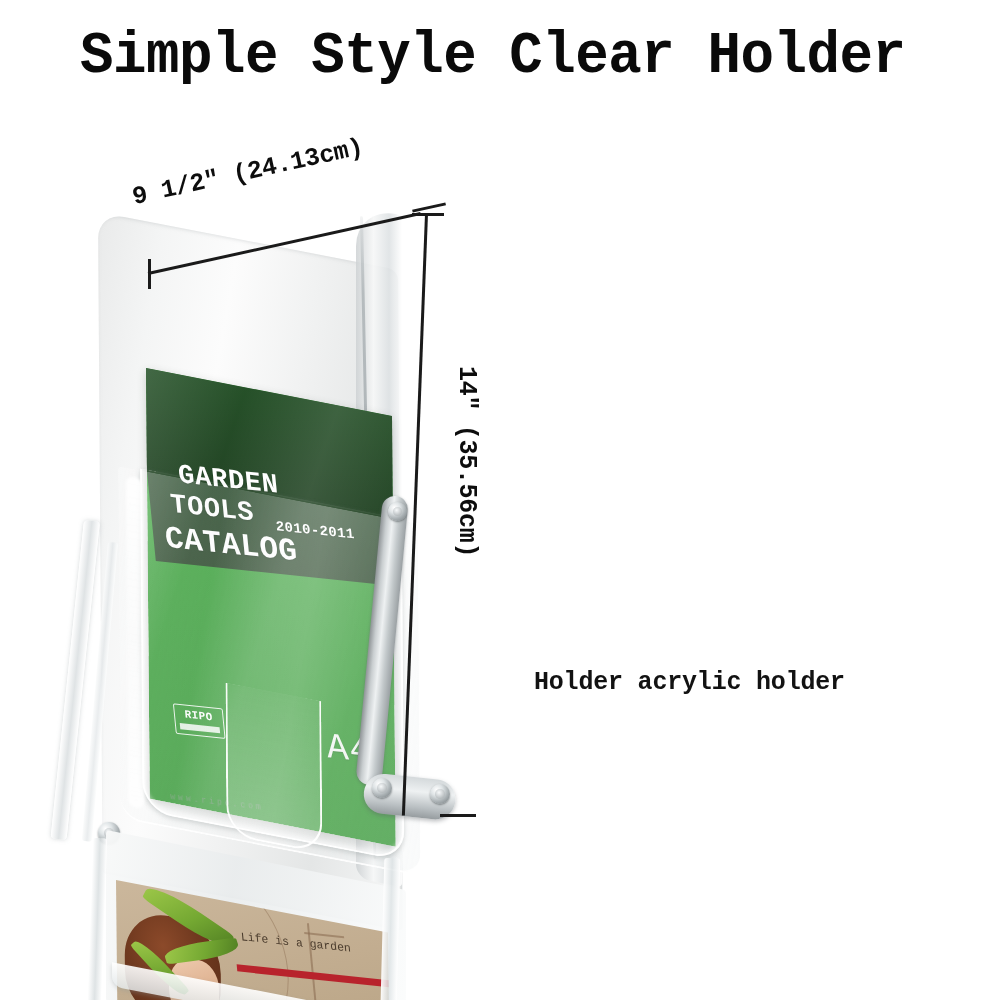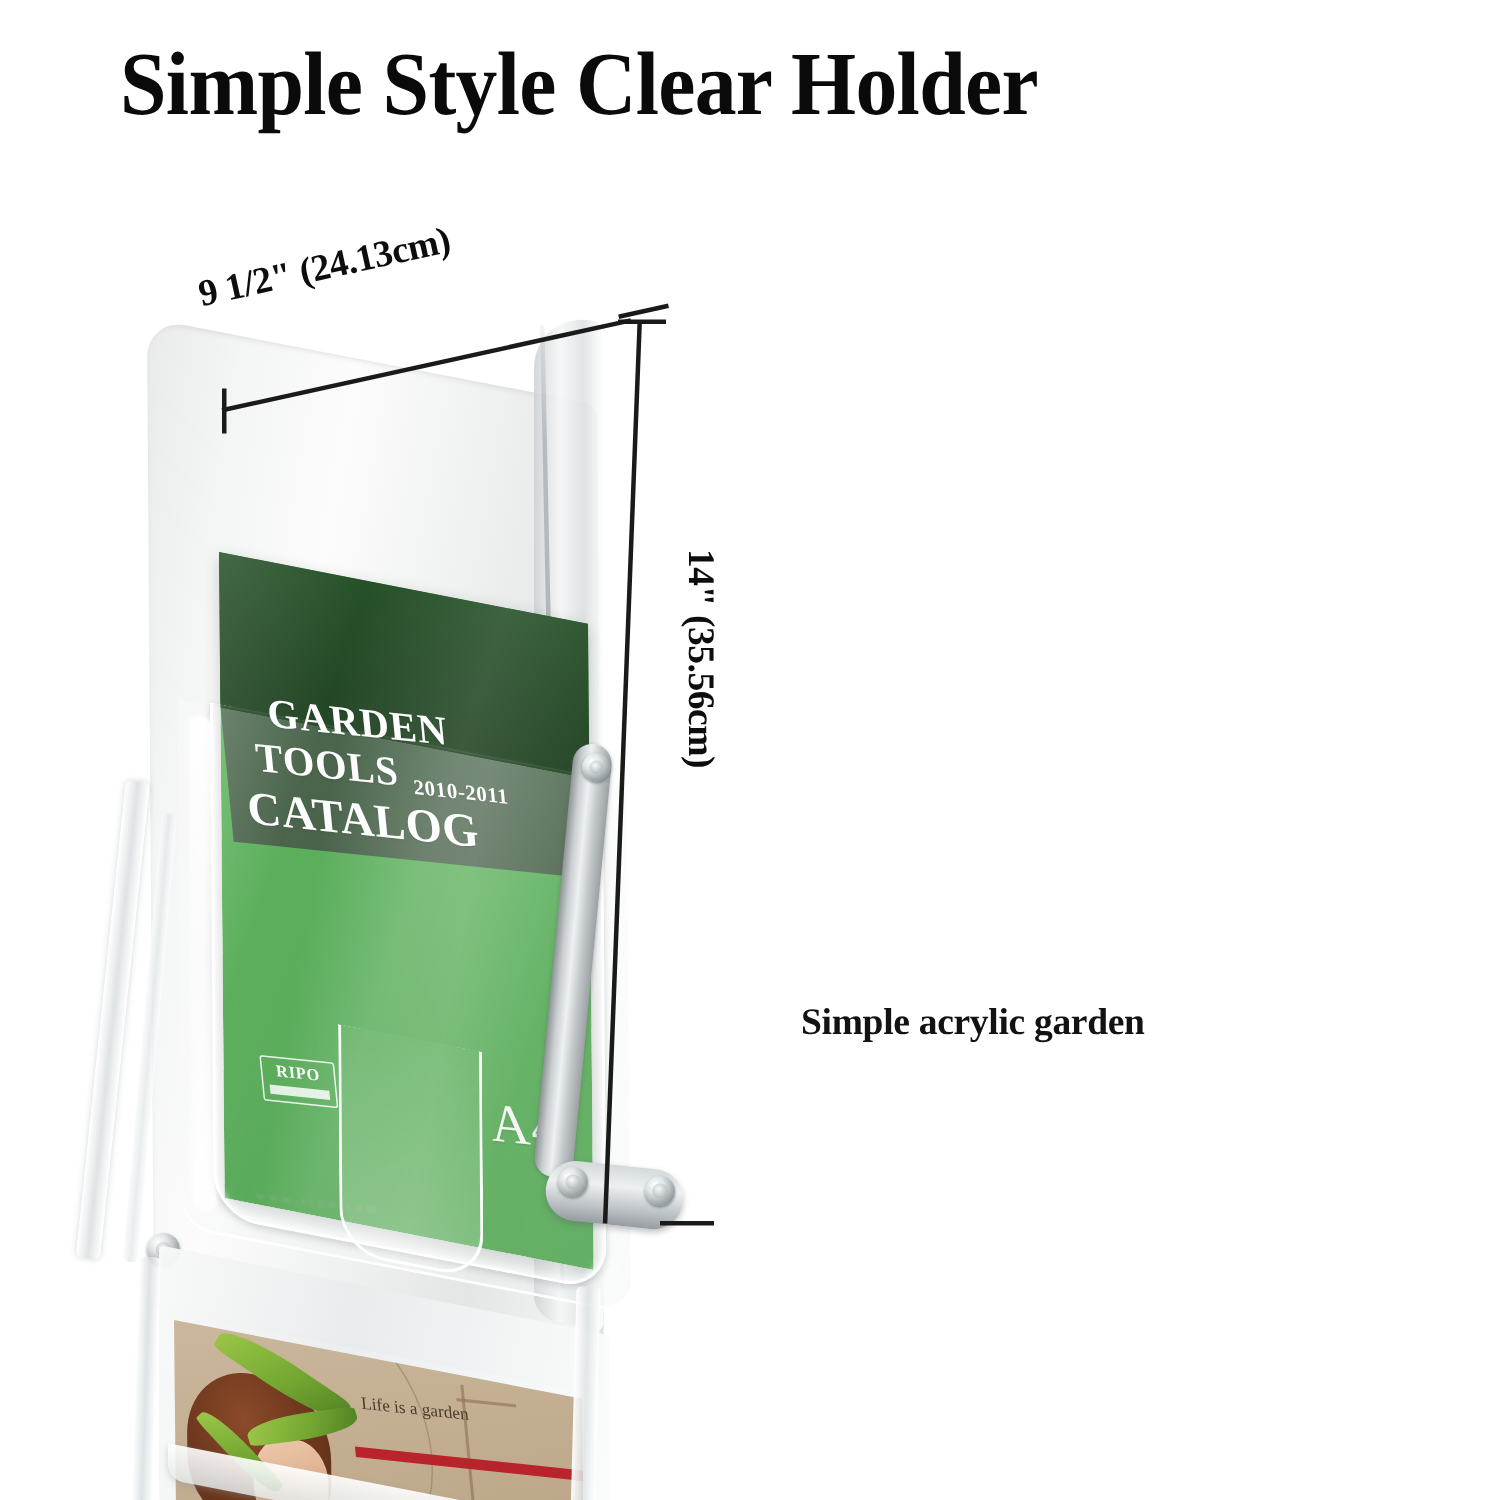--- a/index.html
+++ b/index.html
@@ -6,21 +6,21 @@
     margin: 0;
     padding: 0;
     background: #ffffff;
   }
   #page {
     position: relative;
     width: 932px;
     height: 1000px;
     background: #ffffff;
     overflow: hidden;
-    font-family: Liberation Serif, serif;
+    font-family: Liberation Mono, monospace;
   }
 
   
   .title {
     position: absolute;
     left: 80px;
     top: 22px;
     width: 860px;
     font-size: 60px;
     font-weight: bold;
@@ -649,16 +649,16 @@
     <div class="dimw-tick-l"></div>
     <div class="dimw-tick-r"></div>
   </div>
 
   <div class="dimh-bar"></div>
   <div class="dimh-tick-t"></div>
   <div class="dimh-tick-b"></div>
   <div class="dim-label dimh-label">14" (35.56cm)</div>
 
   <div class="caption">
-    <div class="caption-head">Simple acrylic garden</div>
+    <div class="caption-head">Holder acrylic holder</div>
   </div>
 
 </div>
 
 </body></html>

